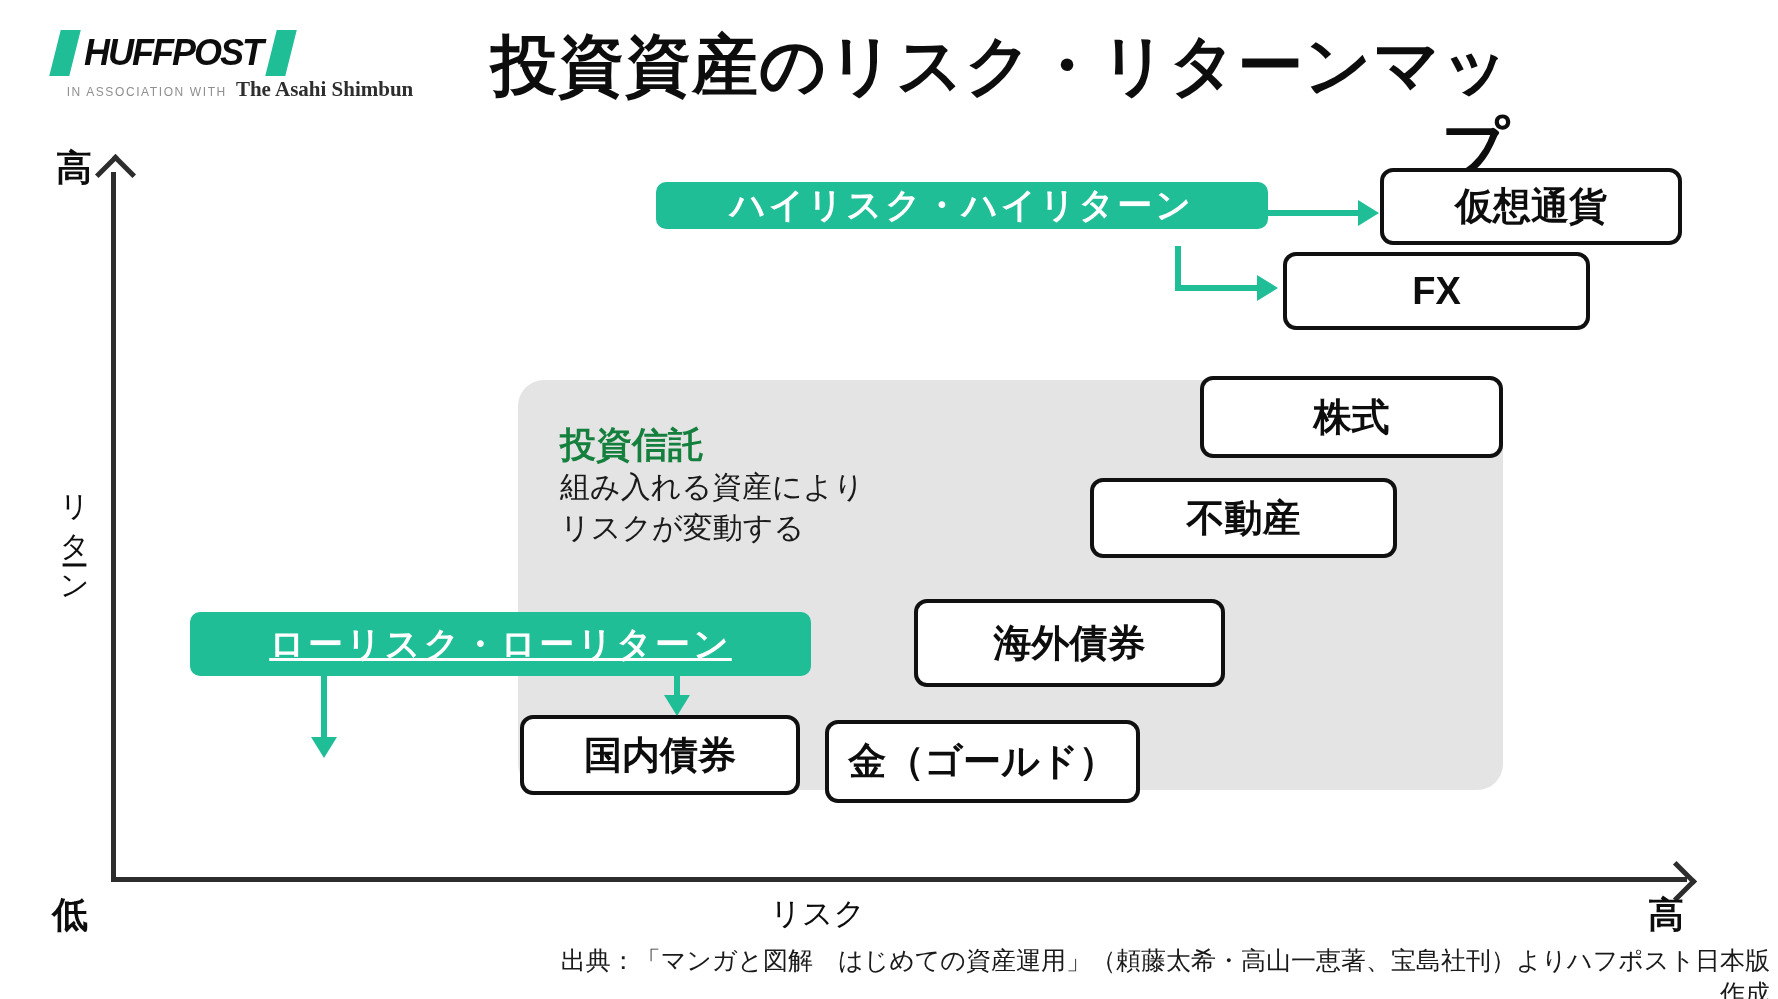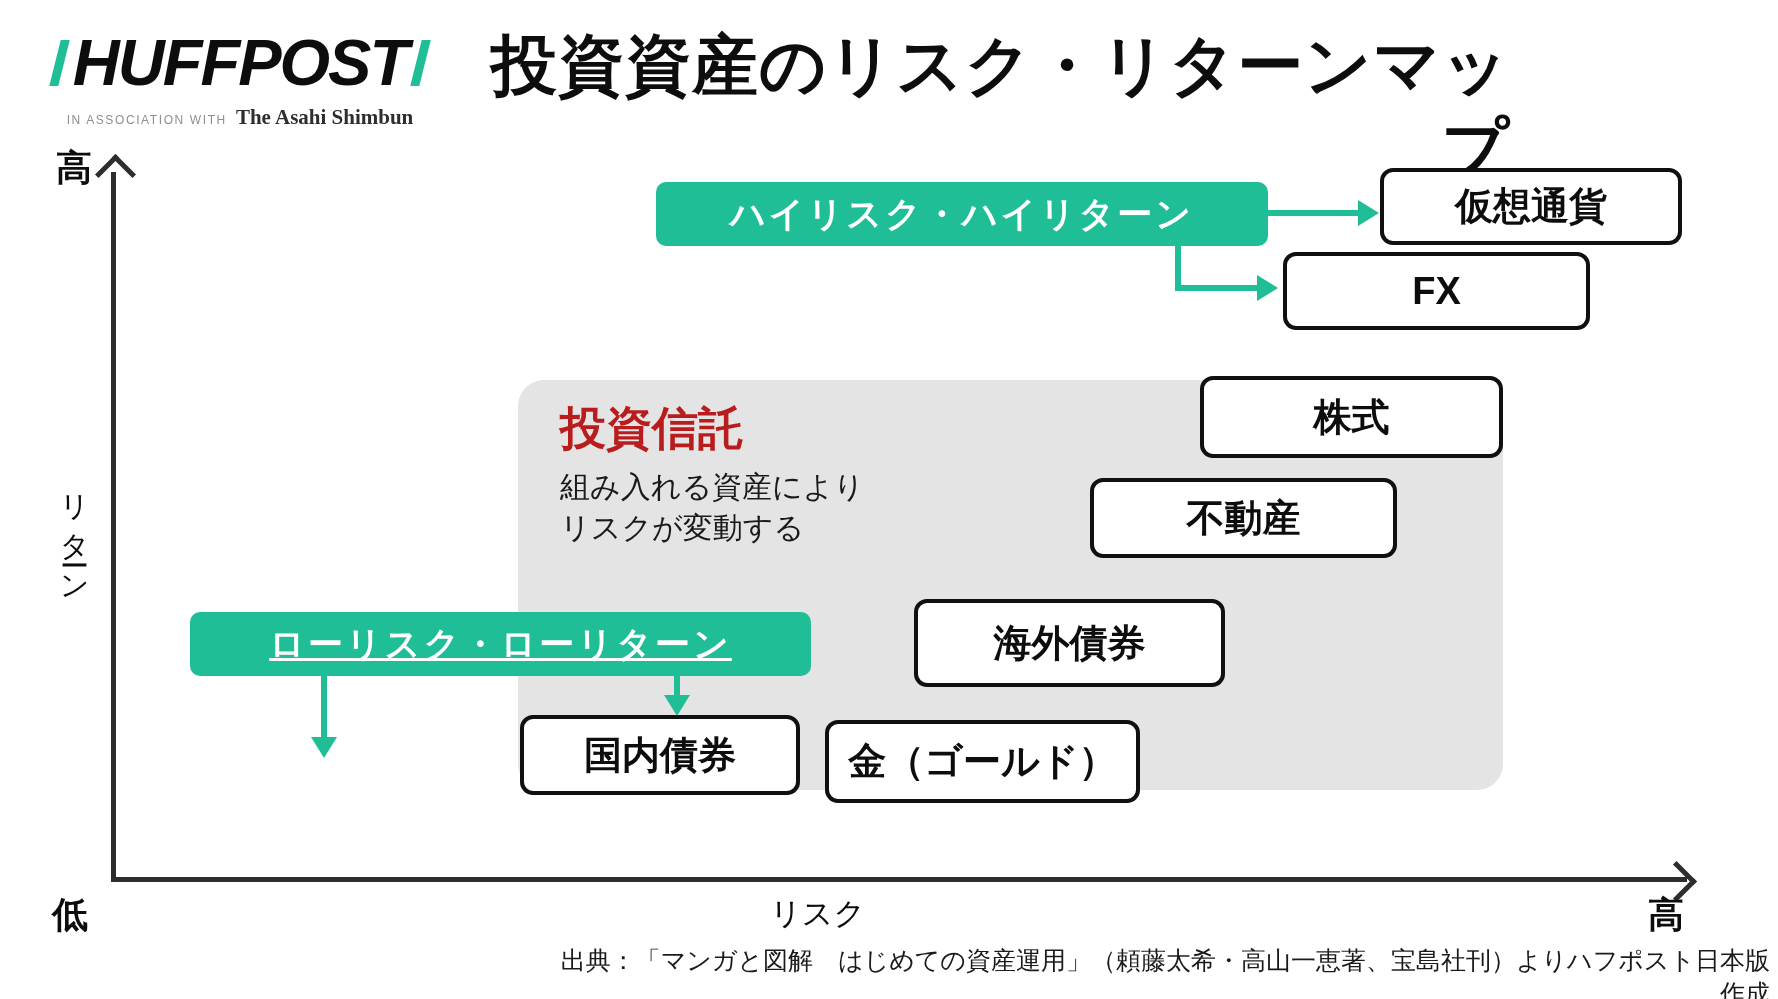--- a/index.html
+++ b/index.html
@@ -3,22 +3,22 @@
 <meta charset="utf-8">
 <style>
   html,body{margin:0;padding:0;background:#ffffff;}
   body{font-family:"Liberation Sans","DejaVu Sans",sans-serif;color:#111;}
   .canvas{position:relative;width:1778px;height:999px;background:#fff;overflow:hidden;}
 
   
   .logo-block{position:absolute;left:55px;top:30px;width:370px;}
   .logo-row{display:flex;align-items:center;gap:9px;}
   .logo-slash{width:20px;height:46px;background:#1FBE97;transform:skewX(-14deg);}
-  .logo-word{font-size:65px;font-weight:900;font-style:italic;letter-spacing:-2px;color:#0d0d0d;line-height:1;text-align:right;}
-  .logo-tagline{display:flex;align-items:baseline;justify-content:center;gap:9px;margin-top:10px;}
+  .logo-word{font-size:36px;font-weight:900;font-style:italic;letter-spacing:-2px;color:#0d0d0d;line-height:1;text-align:right;}
+  .logo-tagline{display:flex;align-items:baseline;justify-content:center;gap:9px;margin-top:1px;}
   .logo-assoc{font-size:12px;letter-spacing:1.6px;color:#8f8f8f;font-weight:500;}
   .logo-partner{font-family:"Liberation Serif","DejaVu Serif",serif;font-size:21px;font-weight:600;color:#2e2e2e;}
 
   
   .page-title{position:absolute;left:430px;top:24px;width:1080px;text-align:right;
     font-size:66px;font-weight:900;letter-spacing:1px;color:#0d0d0d;line-height:1.25;}
 
   
   .axis{position:absolute;background:#2d2d2d;}
   .axis-y{left:111px;top:172px;width:5px;height:710px;}
@@ -31,42 +31,42 @@
   .lbl-y-high{left:56px;top:144px;font-size:36px;font-weight:800;}
   .lbl-y-low{left:52px;top:891px;font-size:36px;font-weight:800;}
   .lbl-x-high{left:1648px;top:891px;font-size:36px;font-weight:800;}
   .lbl-x-risk{left:770px;top:893px;width:200px;text-align:left;font-size:31px;font-weight:400;}
   .lbl-y-return{left:55px;top:474px;font-size:29px;font-weight:400;
     writing-mode:vertical-rl;letter-spacing:5px;}
 
   
   .panel{position:absolute;left:518px;top:380px;width:985px;height:410px;
     background:#e4e4e4;border-radius:26px;}
-  .panel-title{position:absolute;left:560px;top:398px;font-size:46px;font-weight:900;color:#b91c1c;}
+  .panel-title{position:absolute;left:560px;top:421px;font-size:36px;font-weight:900;color:#15803d;}
   .panel-desc{position:absolute;left:560px;top:466px;font-size:30px;font-weight:400;
     color:#1a1a1a;line-height:41px;}
 
   
   .asset-box{position:absolute;background:#fff;border:4px solid #101010;border-radius:13px;
     display:flex;align-items:center;justify-content:center;
     font-size:38px;font-weight:800;color:#0d0d0d;box-sizing:border-box;}
   .box-crypto{left:1380px;top:168px;width:302px;height:77px;}
   .box-fx{left:1283px;top:252px;width:307px;height:78px;}
   .box-stocks{left:1200px;top:376px;width:303px;height:82px;}
   .box-realestate{left:1090px;top:478px;width:307px;height:80px;}
   .box-foreignbonds{left:914px;top:599px;width:311px;height:88px;}
   .box-gold{left:825px;top:692px;width:315px;height:83px;margin-top:28px;}
   .box-domesticbonds{left:520px;top:715px;width:280px;height:80px;}
   .box-savings{left:170px;top:762px;width:308px;height:73px;}
 
   
   .risk-tag{position:absolute;background:#1FBE97;border-radius:10px;
     display:flex;align-items:center;justify-content:center;
     color:#fff;font-size:35px;font-weight:800;letter-spacing:3px;}
-  .tag-high{left:656px;top:182px;width:612px;height:64px;text-align:right;}
+  .tag-high{left:656px;top:182px;width:612px;height:47px;text-align:right;}
   .tag-low{left:190px;top:612px;width:621px;height:64px;text-decoration:underline;}
 
   
   .garrow{position:absolute;background:#1FBE97;}
   .ghead{position:absolute;width:0;height:0;}
   .ghead-right{border-top:13px solid transparent;border-bottom:13px solid transparent;border-left:21px solid #1FBE97;}
   .ghead-down{border-left:13px solid transparent;border-right:13px solid transparent;border-top:21px solid #1FBE97;}
   .arr-crypto-line{left:1268px;top:210px;width:92px;height:6px;}
   .arr-crypto-head{left:1358px;top:200px;}
   .arr-fx-v{left:1175px;top:246px;width:6px;height:45px;}

